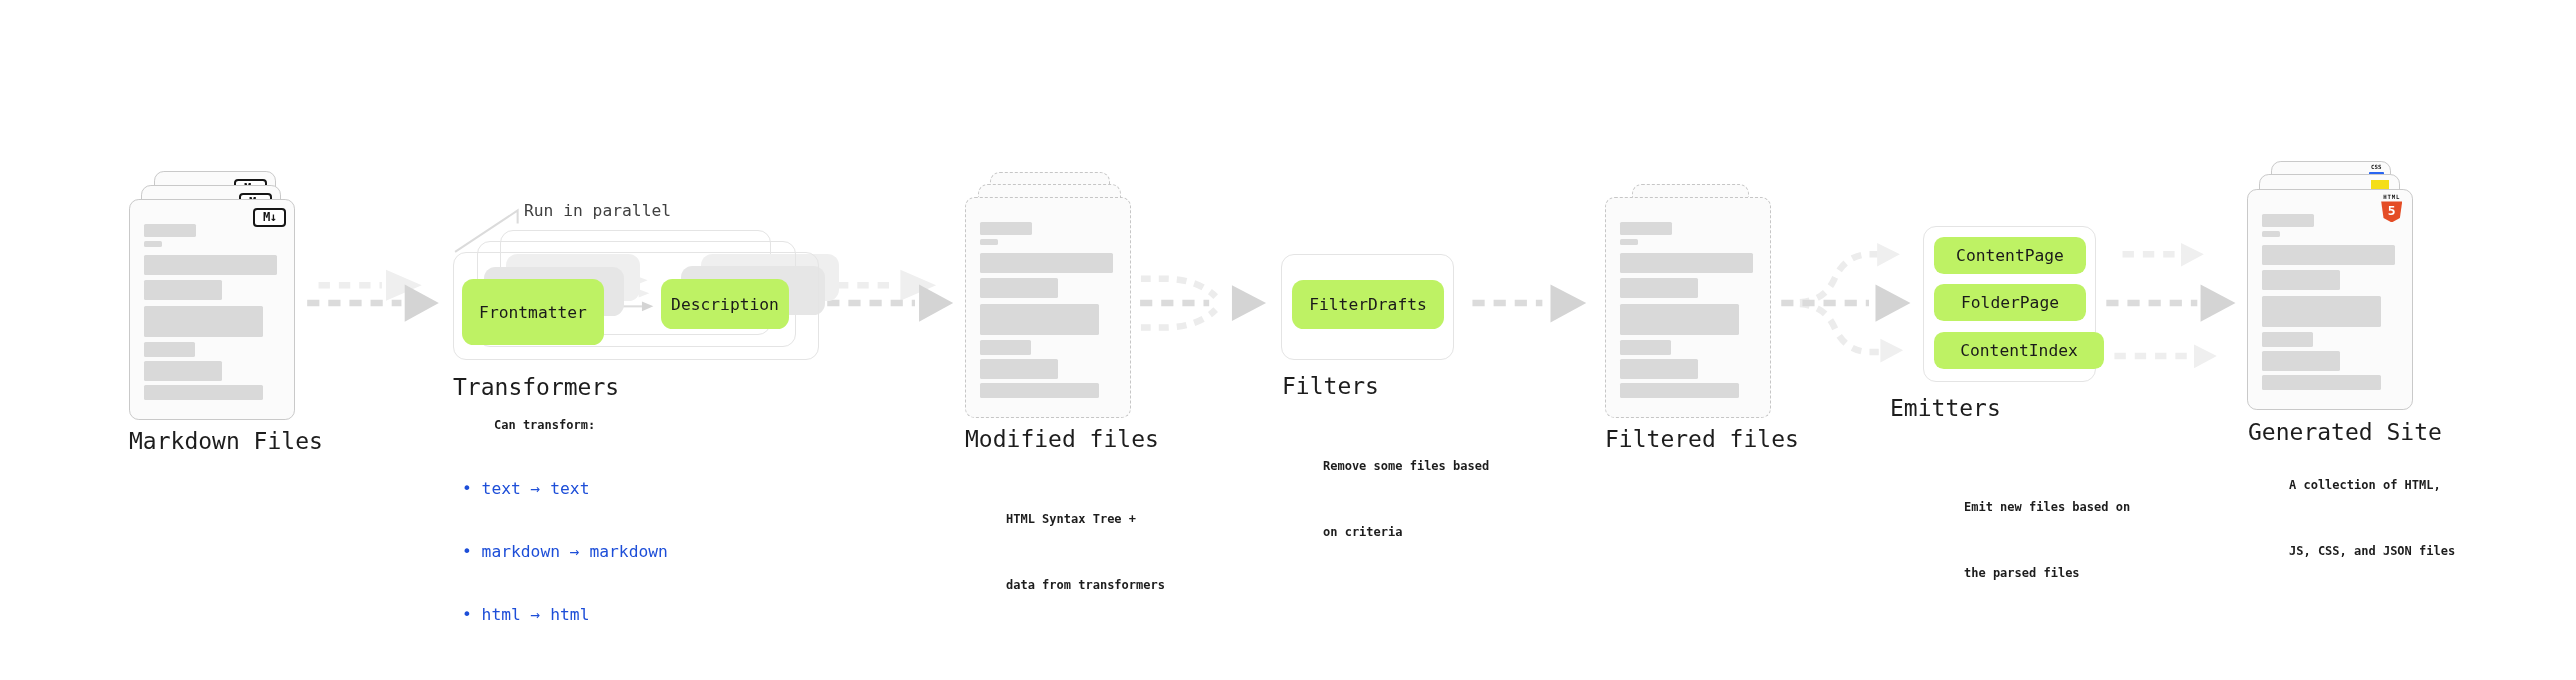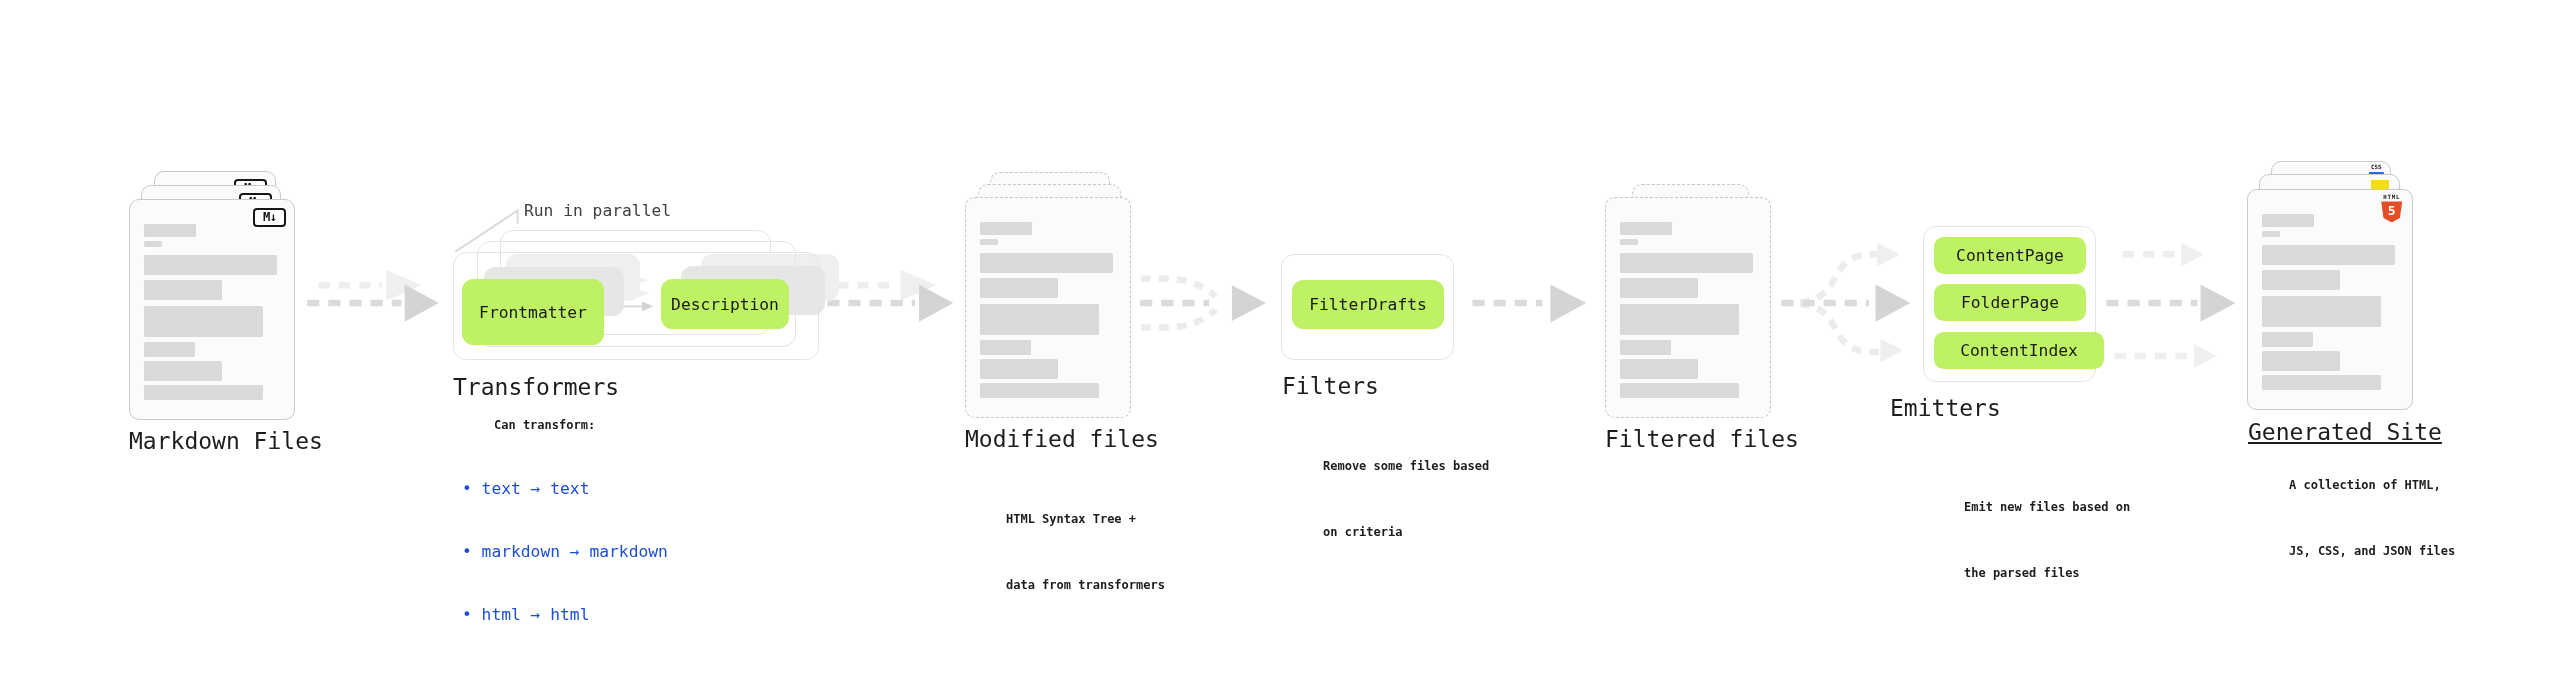--- a/index.html
+++ b/index.html
@@ -254,21 +254,21 @@
       </div>
       <div class="bar b1"></div>
       <div class="bar b2"></div>
       <div class="bar b3"></div>
       <div class="bar b4"></div>
       <div class="bar b5"></div>
       <div class="bar b6"></div>
       <div class="bar b7"></div>
       <div class="bar b8"></div>
     </div>
-    <div class="stage-title" style="left:2248px;top:420px;text-decoration:underline;">Generated Site</div>
+    <div class="stage-title" style="left:2248px;top:420px;">Generated Site</div>
     <div class="stage-desc" style="left:2248px;top:430px;">
       <div>A collection of HTML,</div>
       <div>JS, CSS, and JSON files</div>
     </div>
   </section>
 
 </div>
 
 
 </body></html>

